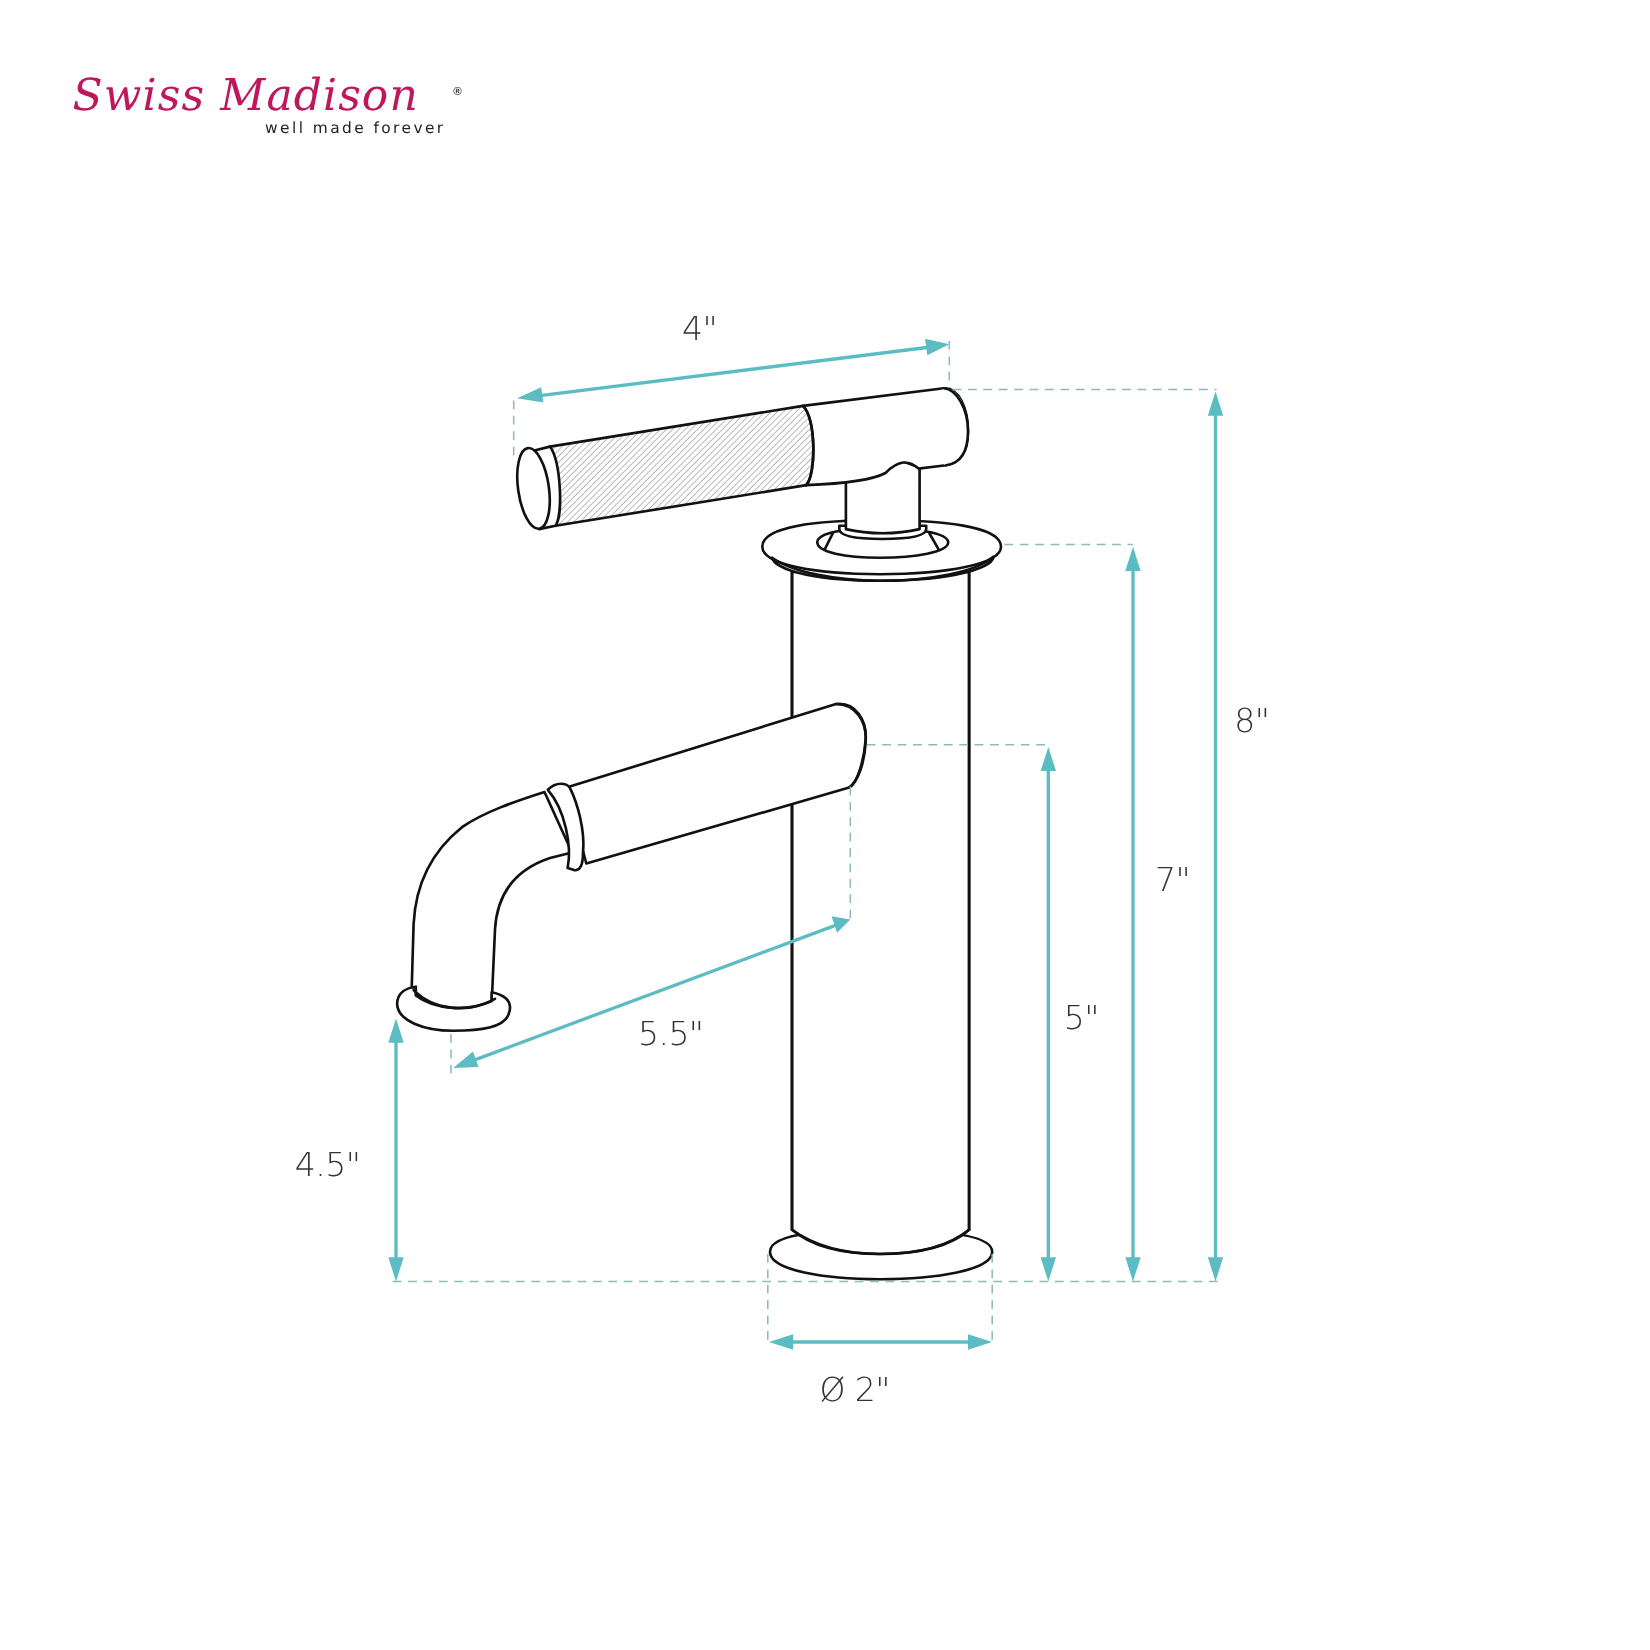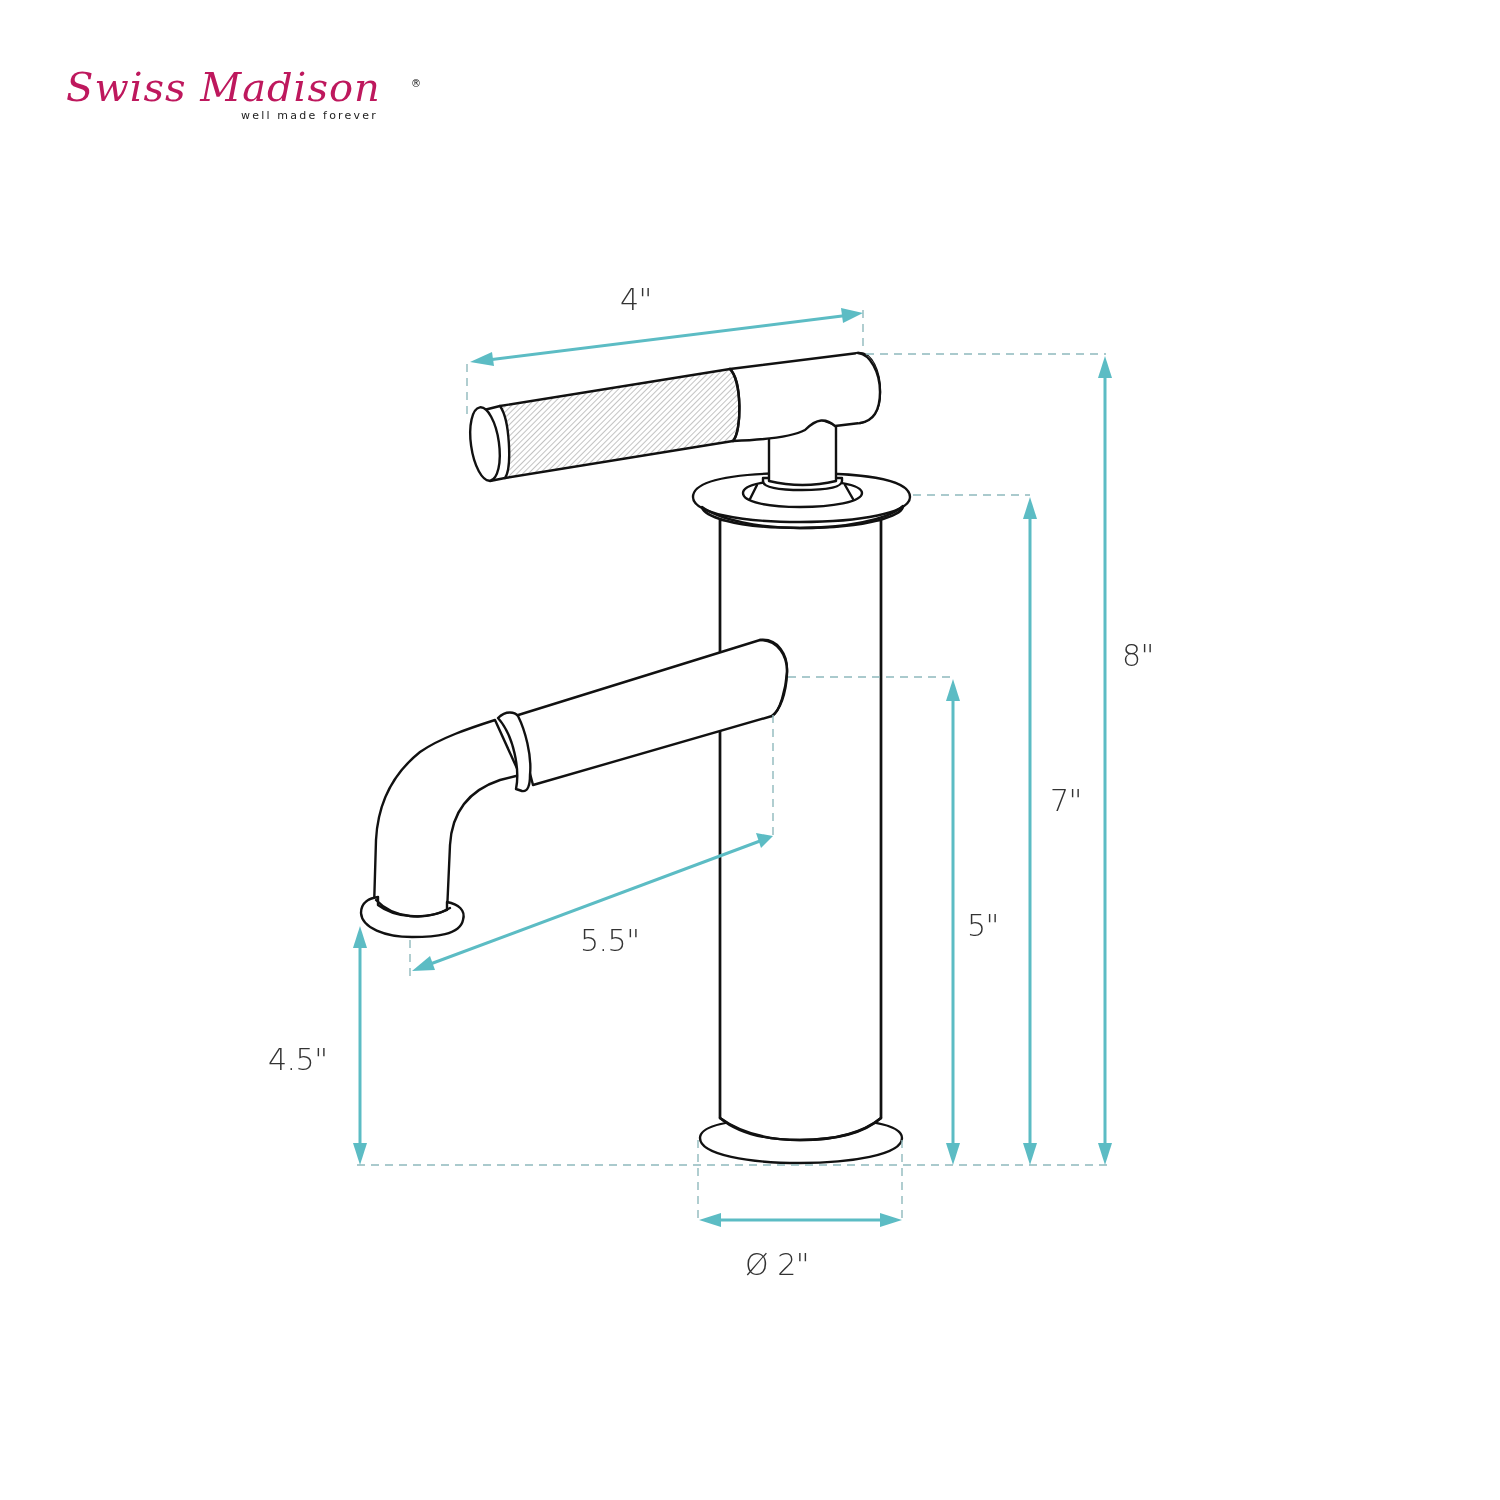--- a/index.html
+++ b/index.html
@@ -1,20 +1,20 @@
 <!DOCTYPE html>
 <html><head>
   <meta charset="utf-8">
   <style>
     html, body { margin: 0; padding: 0; background: #ffffff; }
     body { width: 1500px; height: 1500px; position: relative; overflow: hidden; font-family: "DejaVu Sans", sans-serif; }
     .logo { position: absolute; left: 66px; top: 64px; width: 360px; height: 60px; }
     .logo-main { position: absolute; left: 0; top: 0; font-family: "DejaVu Serif", serif; font-style: italic; font-size: 40px; color: #be185d; letter-spacing: 1px; white-space: nowrap; }
     .logo-reg { position: absolute; left: 345px; top: 14px; font-size: 10px; color: #111; }
-    .logo-tag { position: absolute; left: 175px; top: 45px; font-family: "DejaVu Sans", sans-serif; font-size: 11px; letter-spacing: 2.2px; color: #222; white-space: nowrap; }
+    .logo-tag { position: absolute; left: 175px; top: 45px; font-family: "DejaVu Sans", sans-serif; font-size: 14px; letter-spacing: 2.2px; color: #222; white-space: nowrap; }
     svg.drawing { position: absolute; left: 0; top: 0; }
     .dim-label { position: absolute; font-family: "DejaVu Sans", sans-serif; font-weight: 300; font-size: 30px; color: #333; white-space: nowrap; letter-spacing: -0.5px; }
     .ol { fill: #fff; stroke: #111; stroke-width: 2.4; stroke-linejoin: round; stroke-linecap: round; }
     .ln { fill: none; stroke: #111; stroke-width: 2.4; stroke-linejoin: round; stroke-linecap: round; }
     .dim { stroke: #5cbcc4; stroke-width: 3; fill: none; }
     .ext { stroke: #8fb9bd; stroke-width: 1.4; stroke-dasharray: 8 6; fill: none; }
     .arrow { fill: #5cbcc4; }
   </style>
 </head>
 <body>

